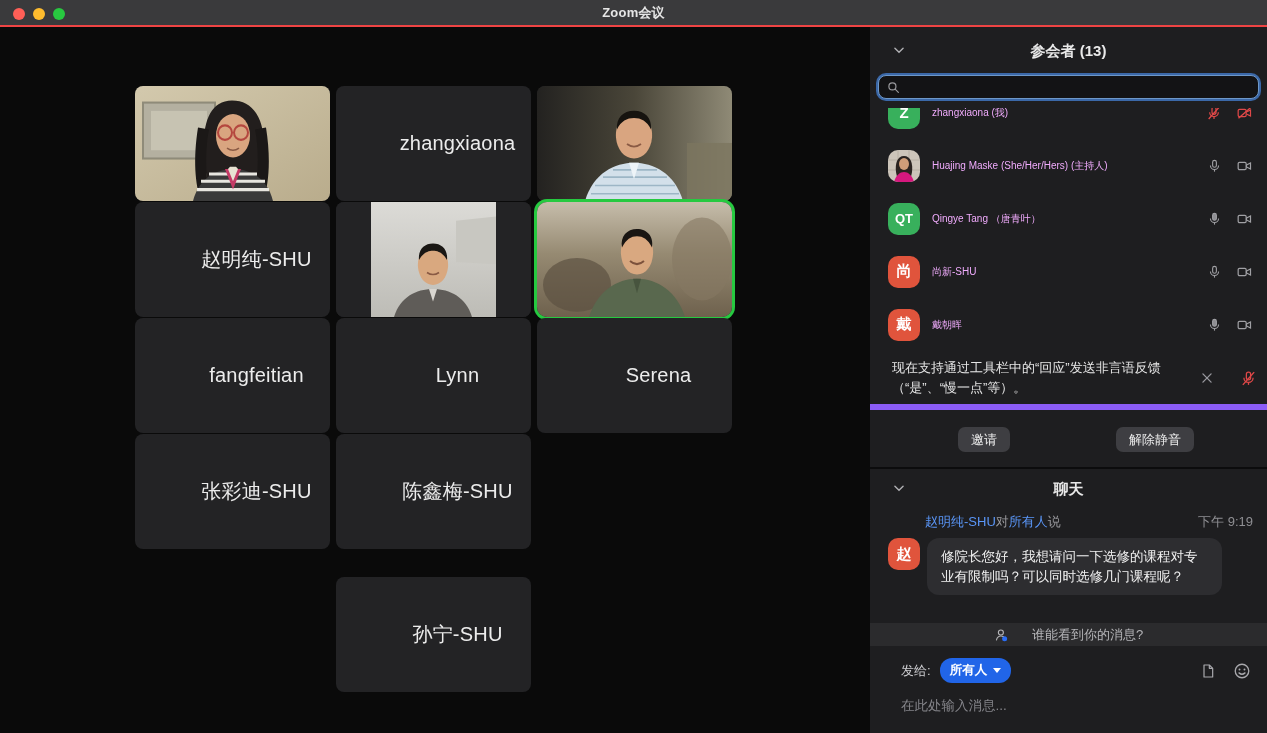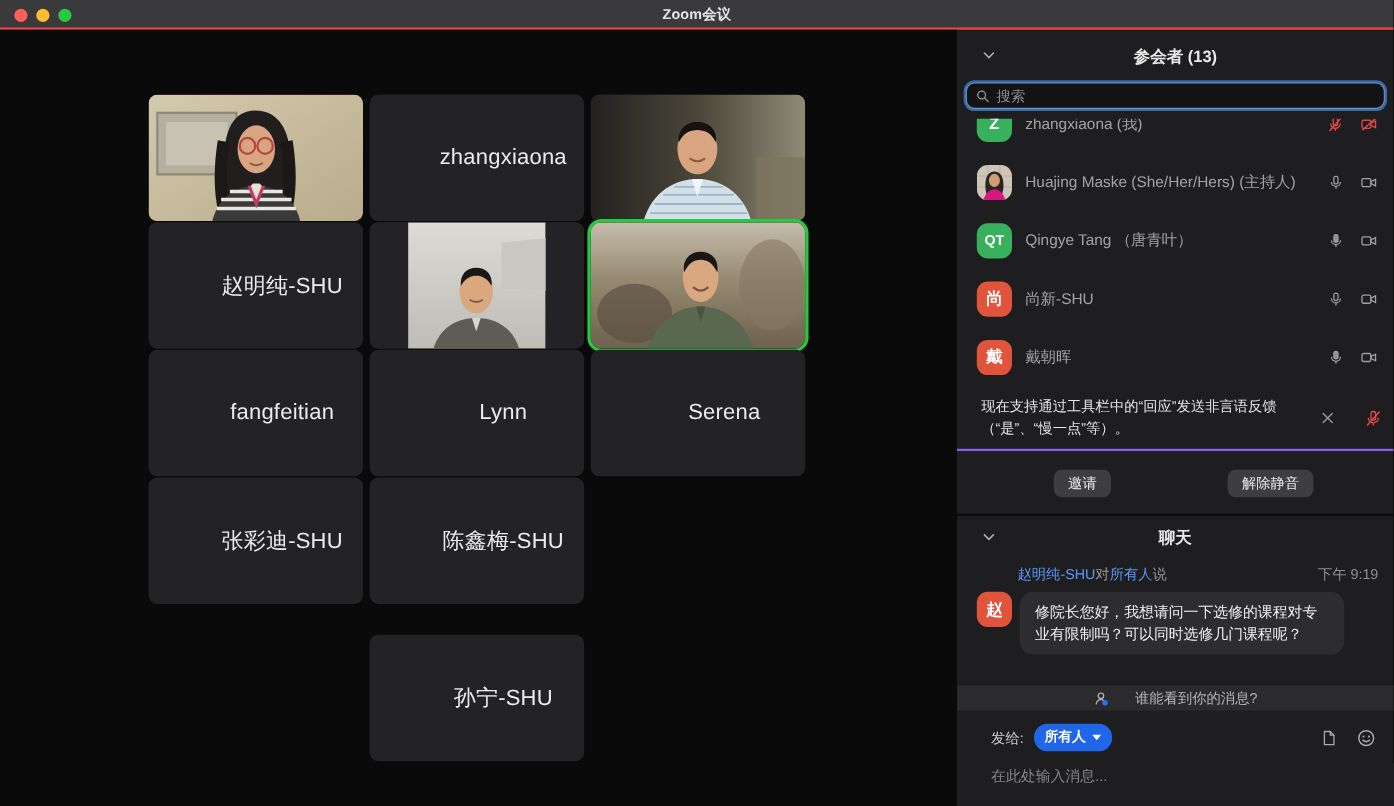--- a/index.html
+++ b/index.html
@@ -37,25 +37,25 @@
   .searchbox input { flex:1; background:transparent; border:none; outline:none; color:#dcdcdc; font-size:13px; }
   .searchbox input::placeholder { color:#8d8d92; }
 
   .plist { flex:none; height:244px; overflow:hidden; }
   .prow { height:53px; display:flex; align-items:center; padding:0 14px 0 18px; gap:12px; }
   .prow.first { margin-top:-22px; }
   .avatar { width:32px; height:32px; border-radius:10px; flex:none; display:flex; align-items:center;
     justify-content:center; color:#fff; font-weight:bold; font-size:15px; overflow:hidden; }
   .av-green { background:#38b05c; } .av-red { background:#e0543c; }
   .av-qt { font-size:13px; }
-  .pname { flex:1; font-size:14px; color:#a3a3a3; white-space:nowrap; overflow:hidden; }
+  .pname { flex:1; font-size:10px; color:#f0abfc; white-space:nowrap; overflow:hidden; }
   .pics { display:flex; gap:14px; align-items:center; flex:none; }
 
   .notice { flex:none; height:58px; display:flex; align-items:center; padding:0 10px 0 22px; gap:22px;
-    border-bottom:2px solid #8b5cf6; }
+    border-bottom:6px solid #8b5cf6; }
   .notice-text { width:312px; font-size:13px; line-height:1.55; color:#e6e6e6; }
 
   .btnrow { flex:none; position:relative; height:59px; border-bottom:2px solid #0c0c0d; }
   .pbtn { position:absolute; top:17px; height:25px; background:#3e3e42; border:none; border-radius:7px;
     color:#ececec; font-size:13px; padding:0 13px; font-family:inherit; }
   .pbtn.invite { left:88px; }
   .pbtn.unmute { left:246px; }
 
   .chat-header { position:relative; height:40px; display:flex; align-items:center; justify-content:center; flex:none; }
   .chat-header .chev { position:absolute; left:22px; top:12px; }
@@ -229,21 +229,20 @@
     </div>
 
     <div class="search-wrap">
       <div class="searchbox">
         <span class="icon">
           <svg width="13" height="13" viewBox="0 0 24 24">
               <circle cx="10" cy="10" r="6.5" fill="none" stroke="#9a9a9e" stroke-width="2.2"></circle>
               <line x1="15" y1="15" x2="21" y2="21" stroke="#9a9a9e" stroke-width="2.2" stroke-linecap="round"></line>
             </svg>
         </span>
-        <input type="text" placeholder="搜索" style="">
       </div>
     </div>
 
     <div class="plist">
 
       <div class="prow first">
         <div class="avatar av-green">Z</div>
         <span class="pname">zhangxiaona (我)</span>
         <span class="pics">
           <span class="icon">

